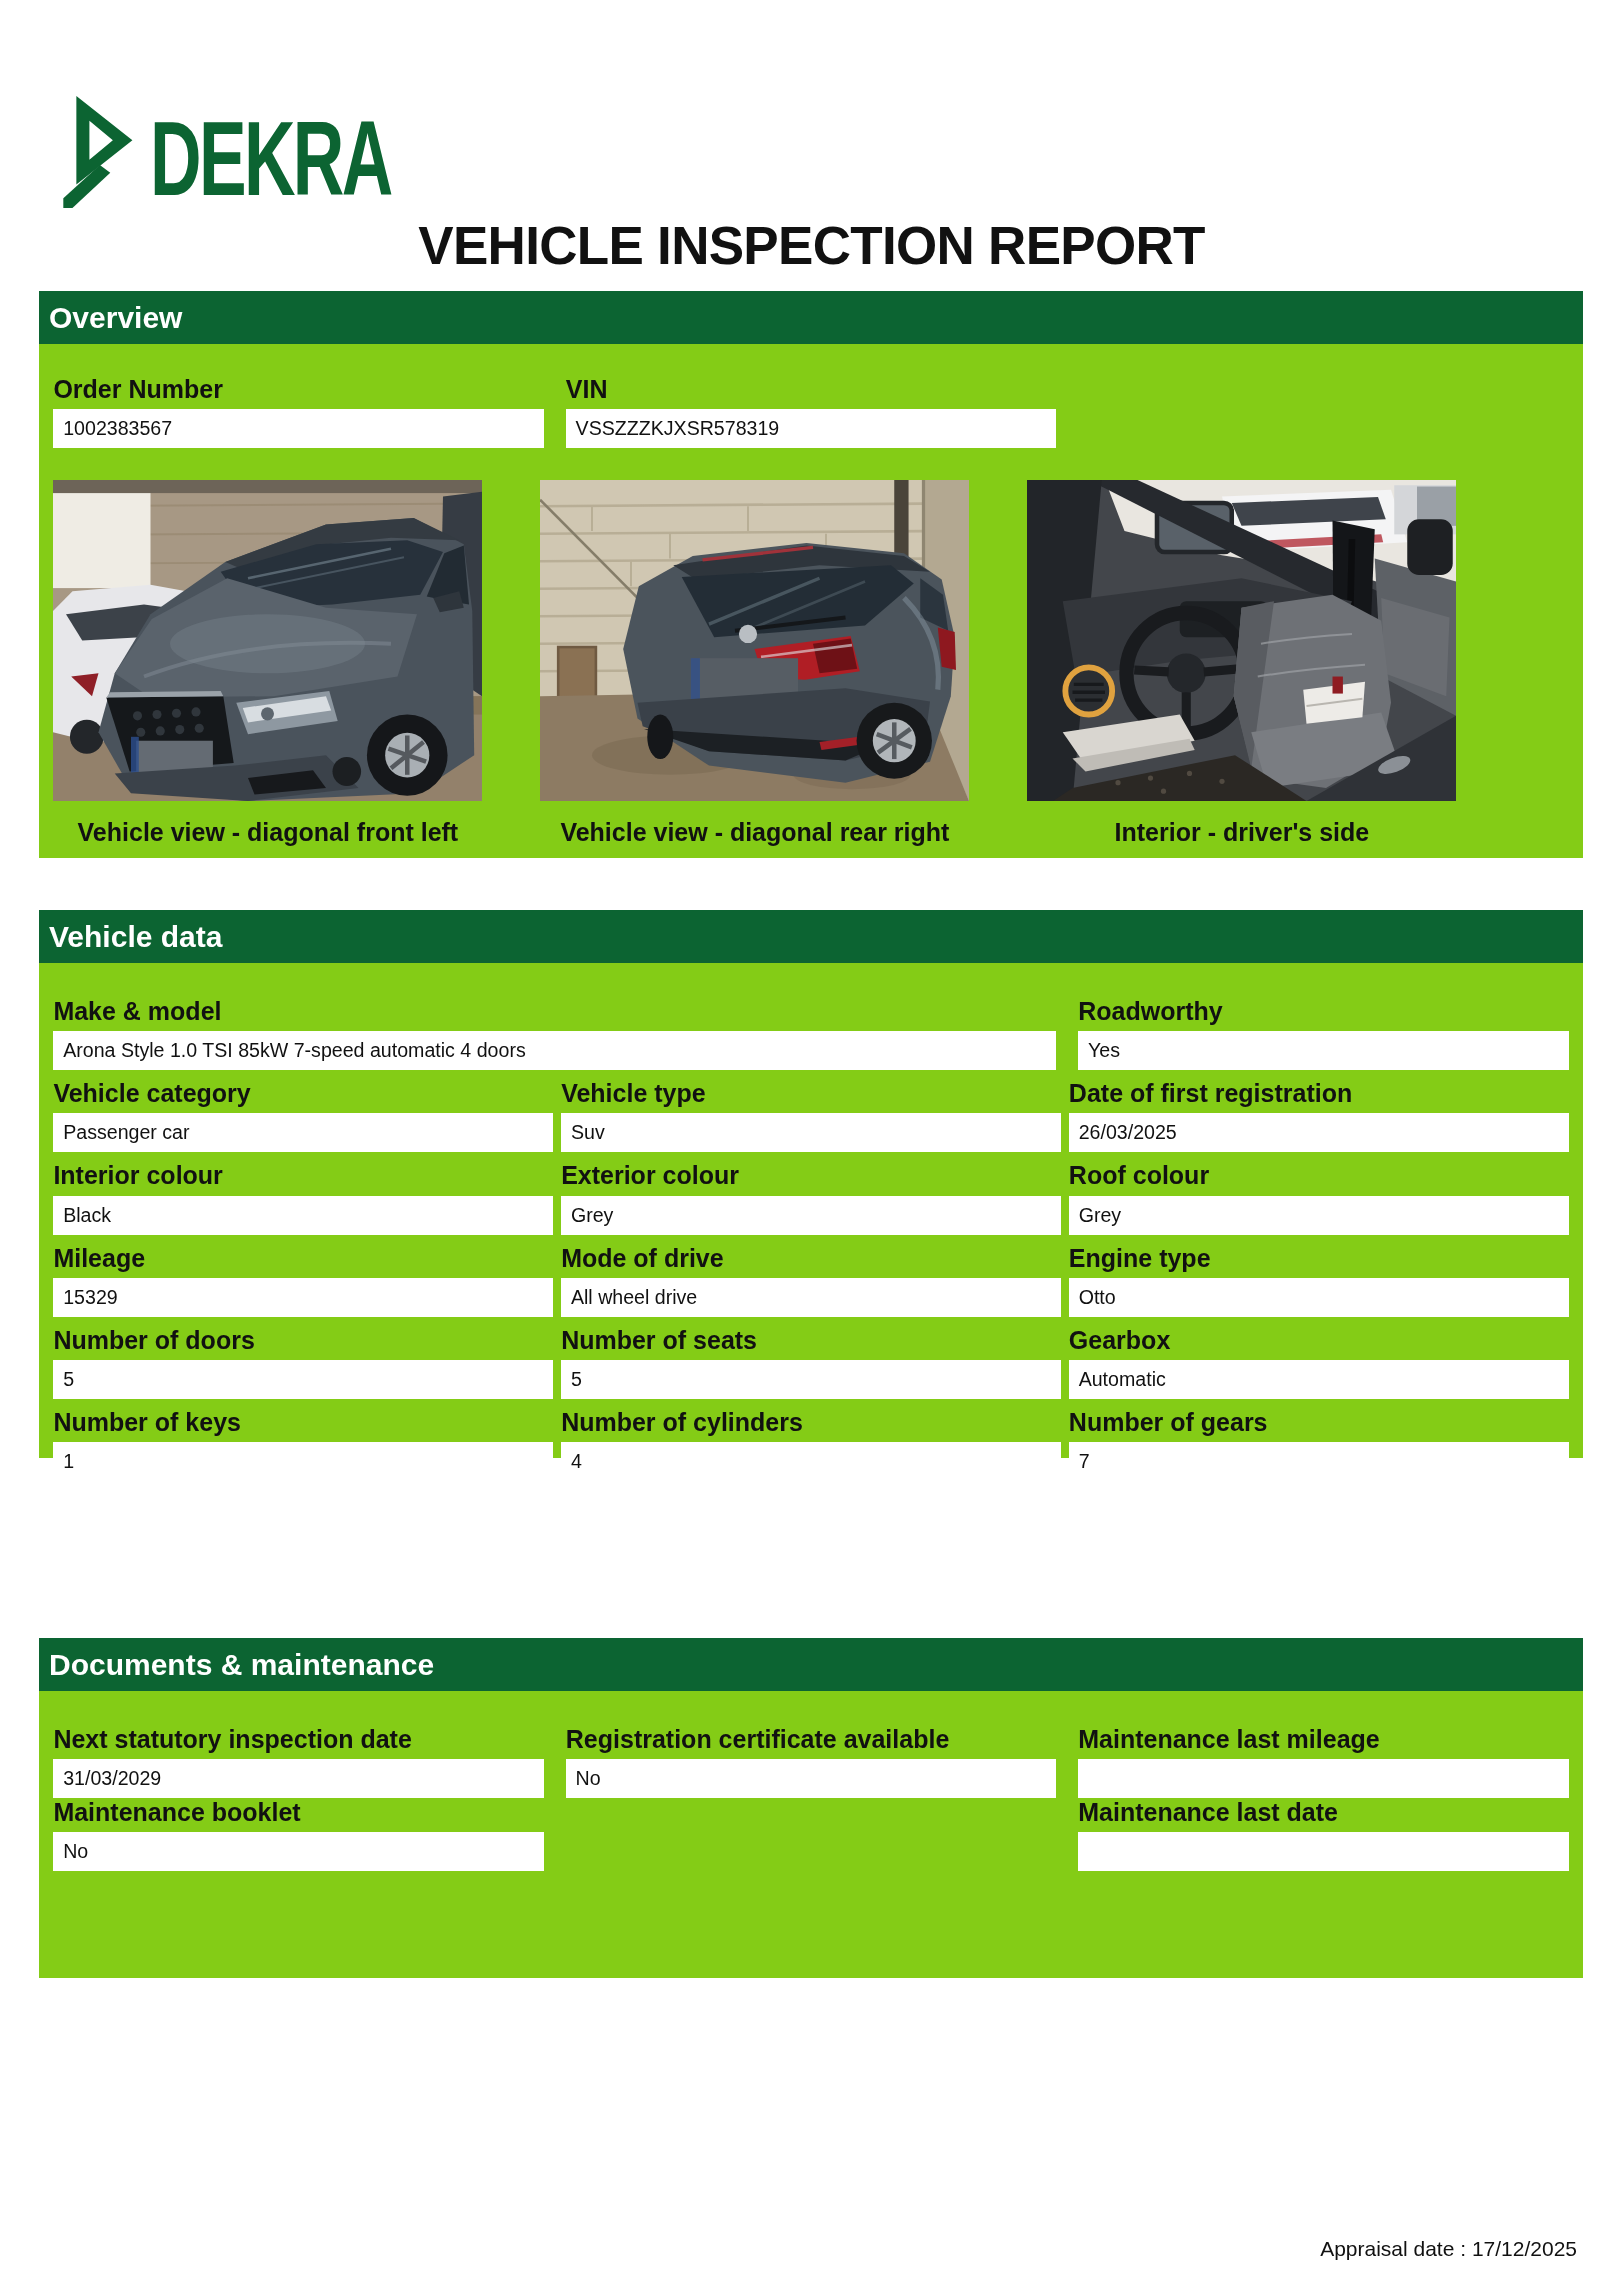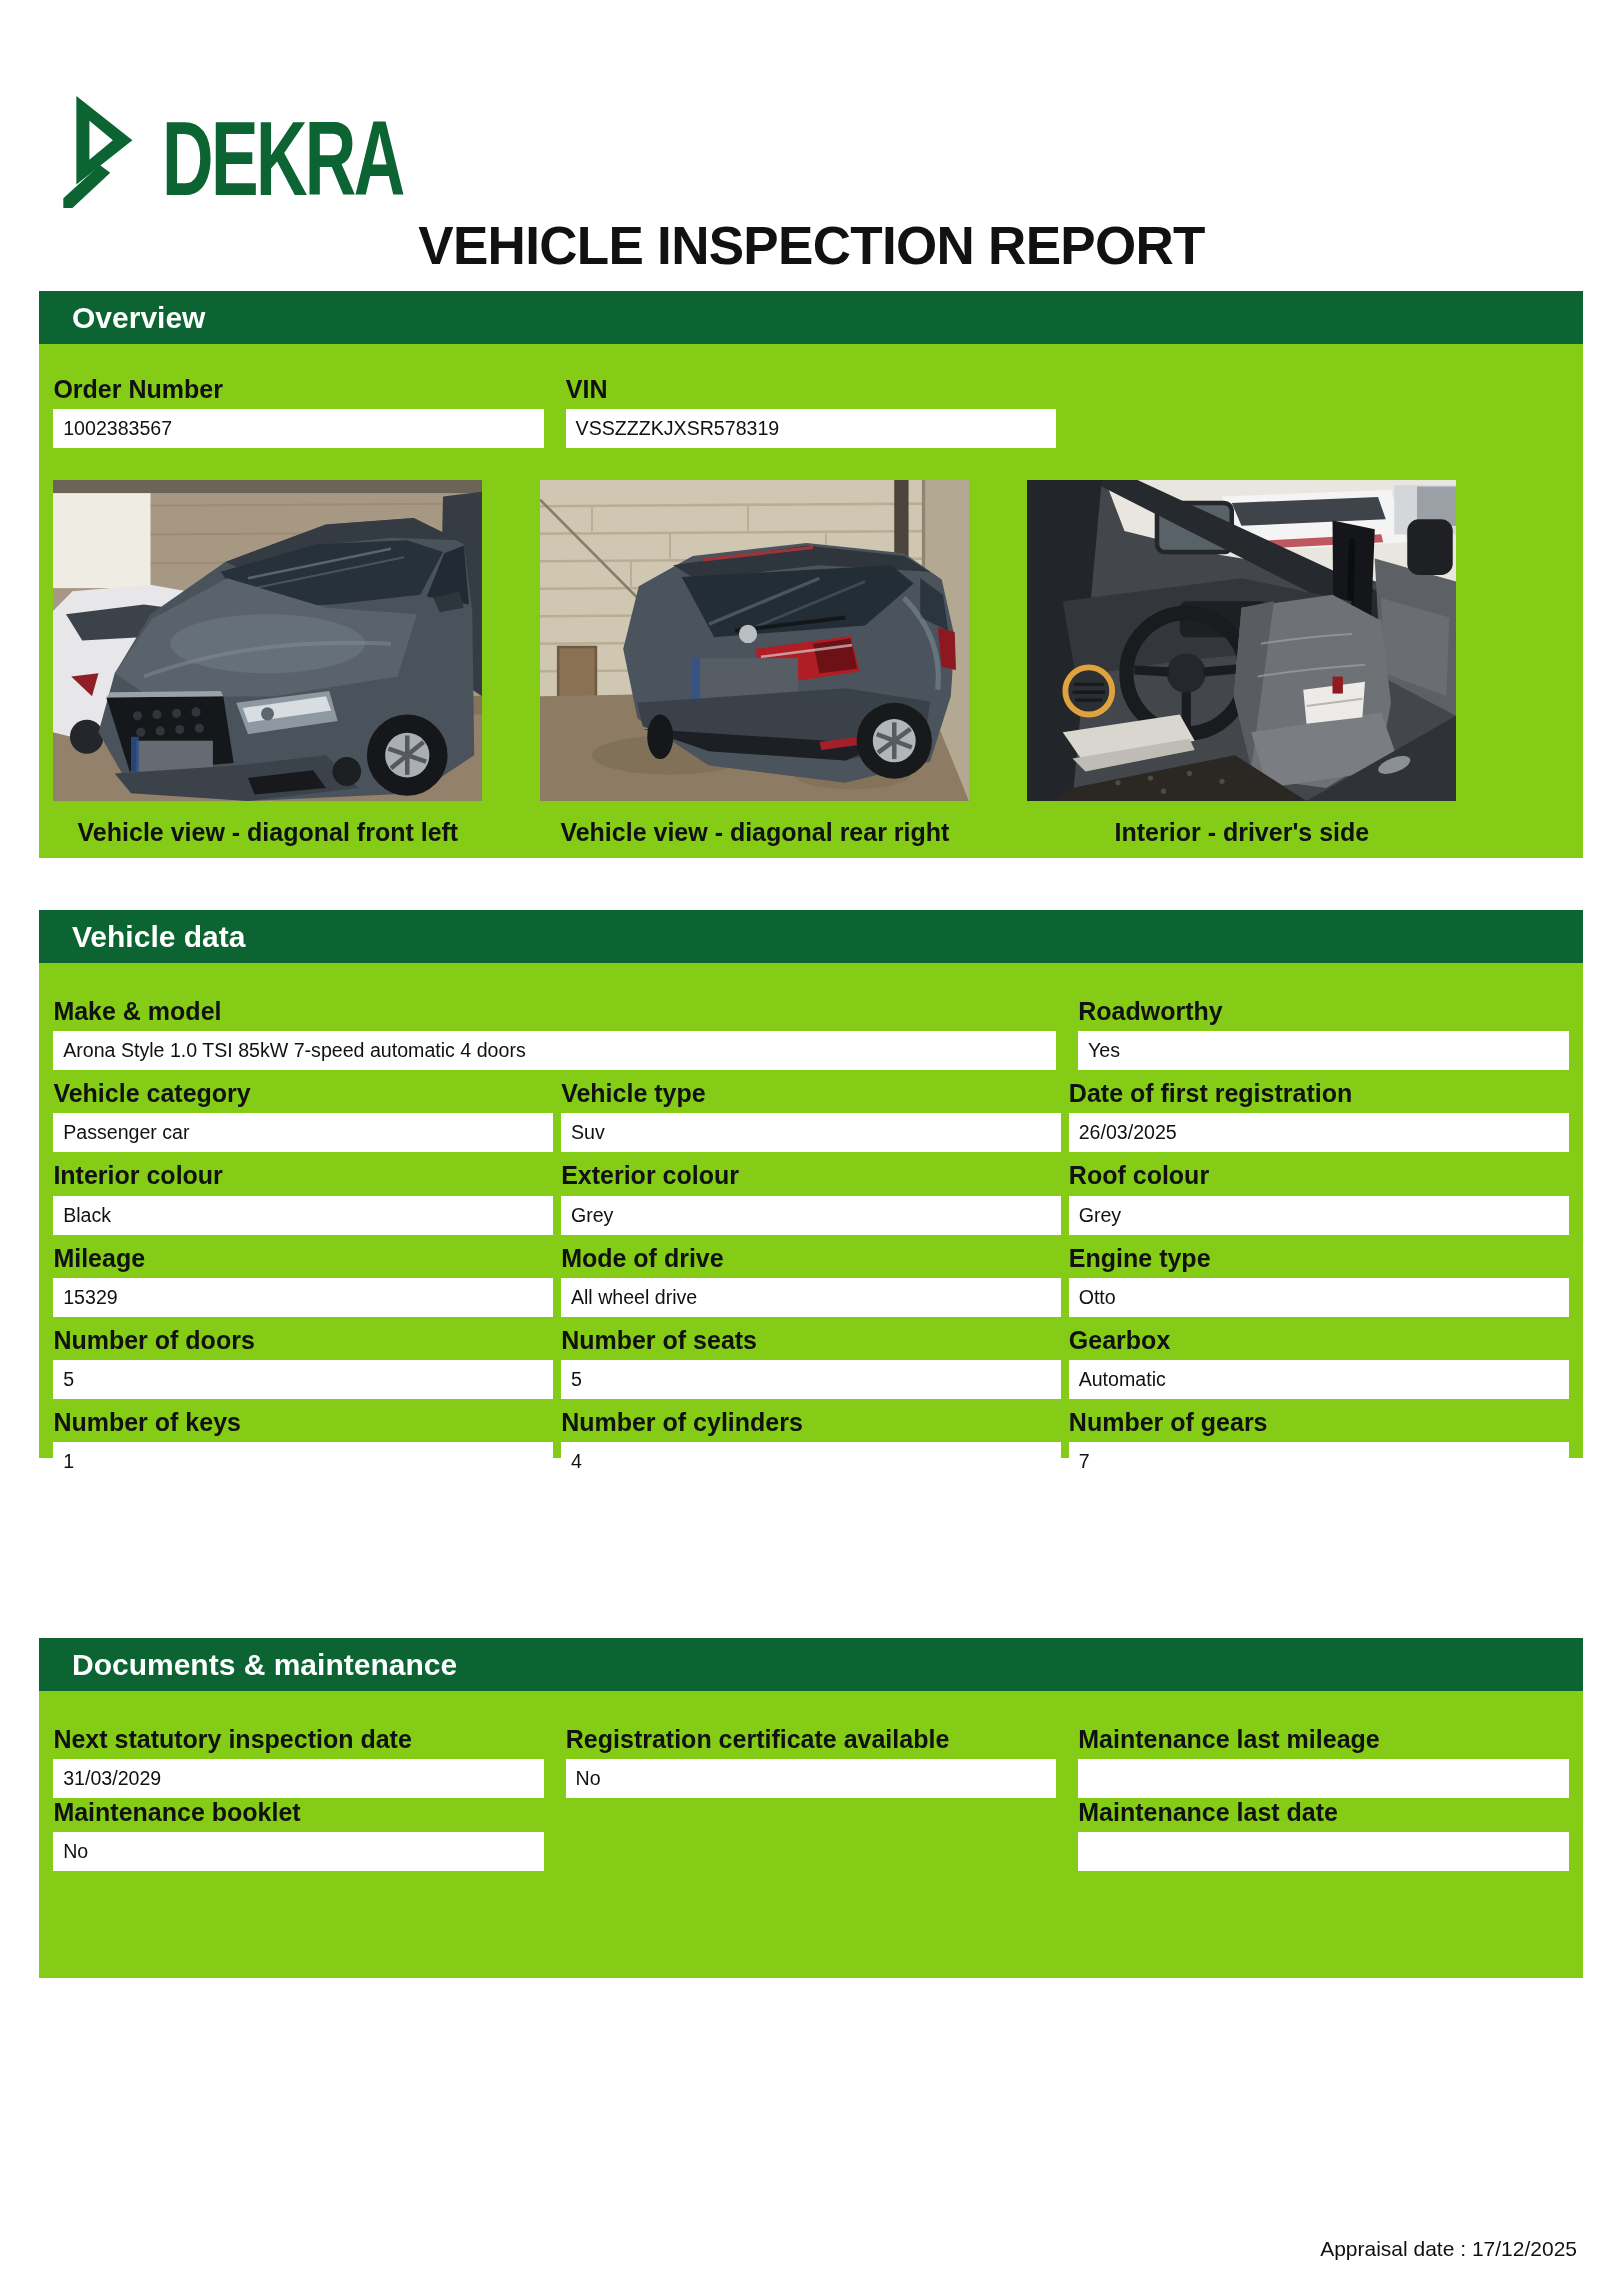--- a/index.html
+++ b/index.html
@@ -1,31 +1,31 @@
 <!DOCTYPE html>
 <html style="font-size:10.5px"><head>
 <meta charset="utf-8">
 <style>
   html,body{margin:0;padding:0;background:#ffffff;}
   .page{position:relative;width:1623px;height:2295px;background:#ffffff;
         font-family:"Liberation Sans",sans-serif;color:#111;overflow:hidden;}
 
   
-  .logo{position:absolute;left:63px;top:92px;display:flex;align-items:flex-end;gap:26px;}
+  .logo{position:absolute;left:63px;top:92px;display:flex;align-items:flex-end;gap:14px;}
   .logo-glyph{width:73px;height:116px;}
   .logo-text{font-size:105px;font-weight:bold;color:#0c6432;letter-spacing:-3.9px;
              line-height:98px;transform:scale(0.68,1);transform-origin:left bottom;}
 
   .title{position:absolute;left:0;top:215px;width:100%;text-align:center;
          font-size:53px;font-weight:bold;letter-spacing:-0.7px;}
 
   
   .section{position:absolute;left:39px;width:1544px;}
   .band{background:#0c6432;color:#fff;font-weight:bold;font-size:30px;
-        height:53px;line-height:53px;padding-left:33px;box-sizing:border-box;}
+        height:53px;line-height:53px;padding-left:10px;box-sizing:border-box;}
   .sec-body{background:#84cc16;box-sizing:border-box;padding:0 14.4px;}
 
   .fgrid{display:grid;grid-template-columns:repeat(3,1fr);column-gap:22px;}
   .span2{grid-column:1 / 3;}
   .flabel{font-size:25px;font-weight:bold;line-height:29px;margin-bottom:5.2px;}
   .fvalue{height:39px;background:#ffffff;display:flex;align-items:center;
           padding:0 9.8px;font-size:19.6px;box-sizing:border-box;overflow:hidden;white-space:nowrap;}
 
   #overview .sec-body{height:514px;padding-top:31px;}
   #vehicle .sec-body{height:495px;padding-top:34px;}

